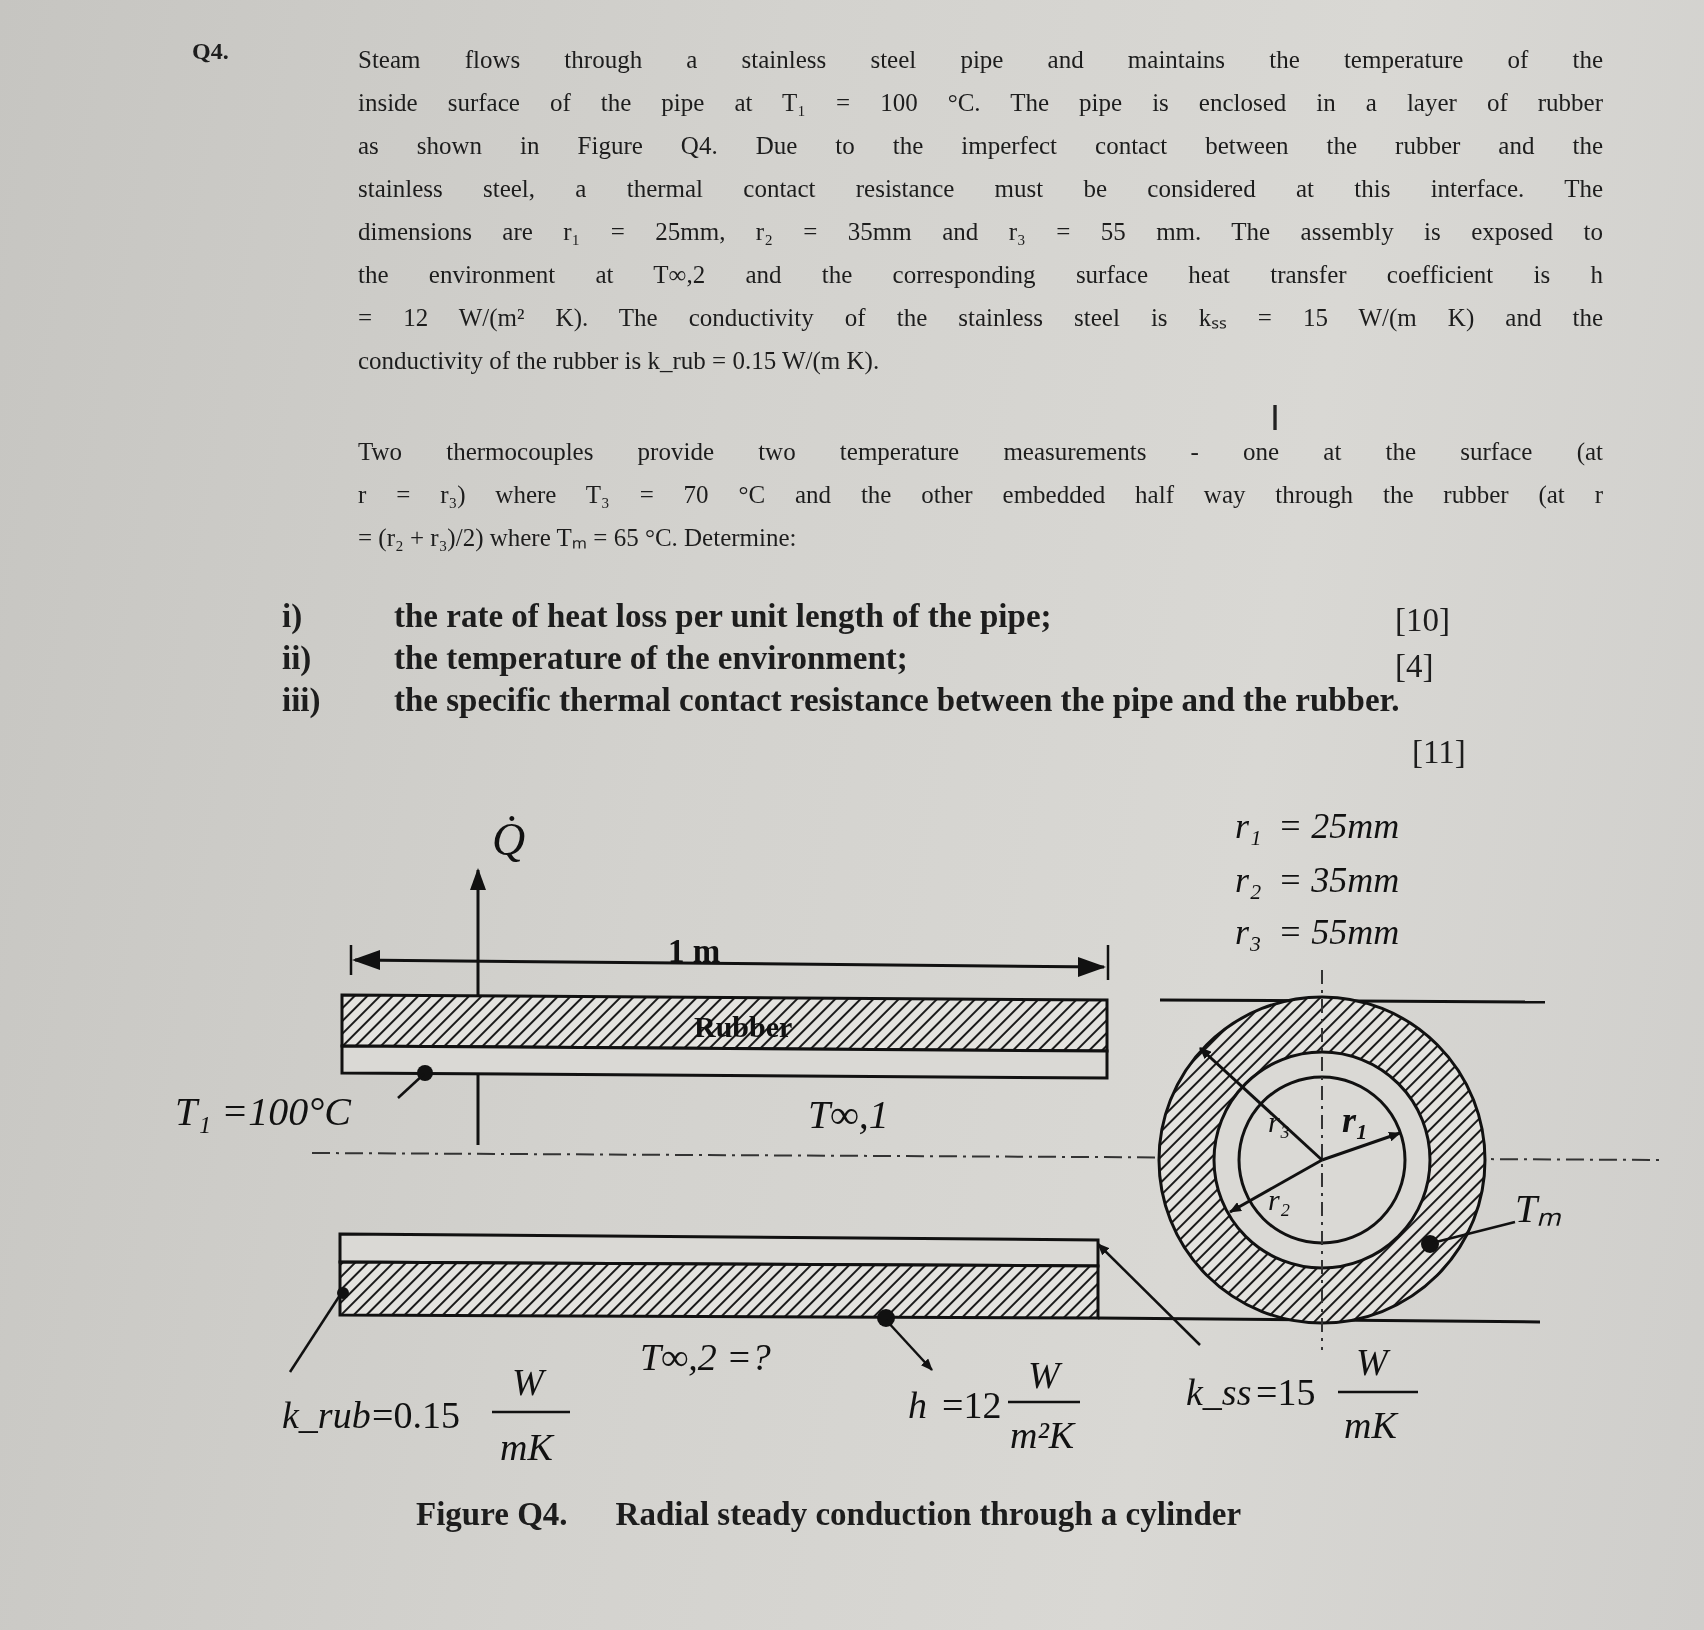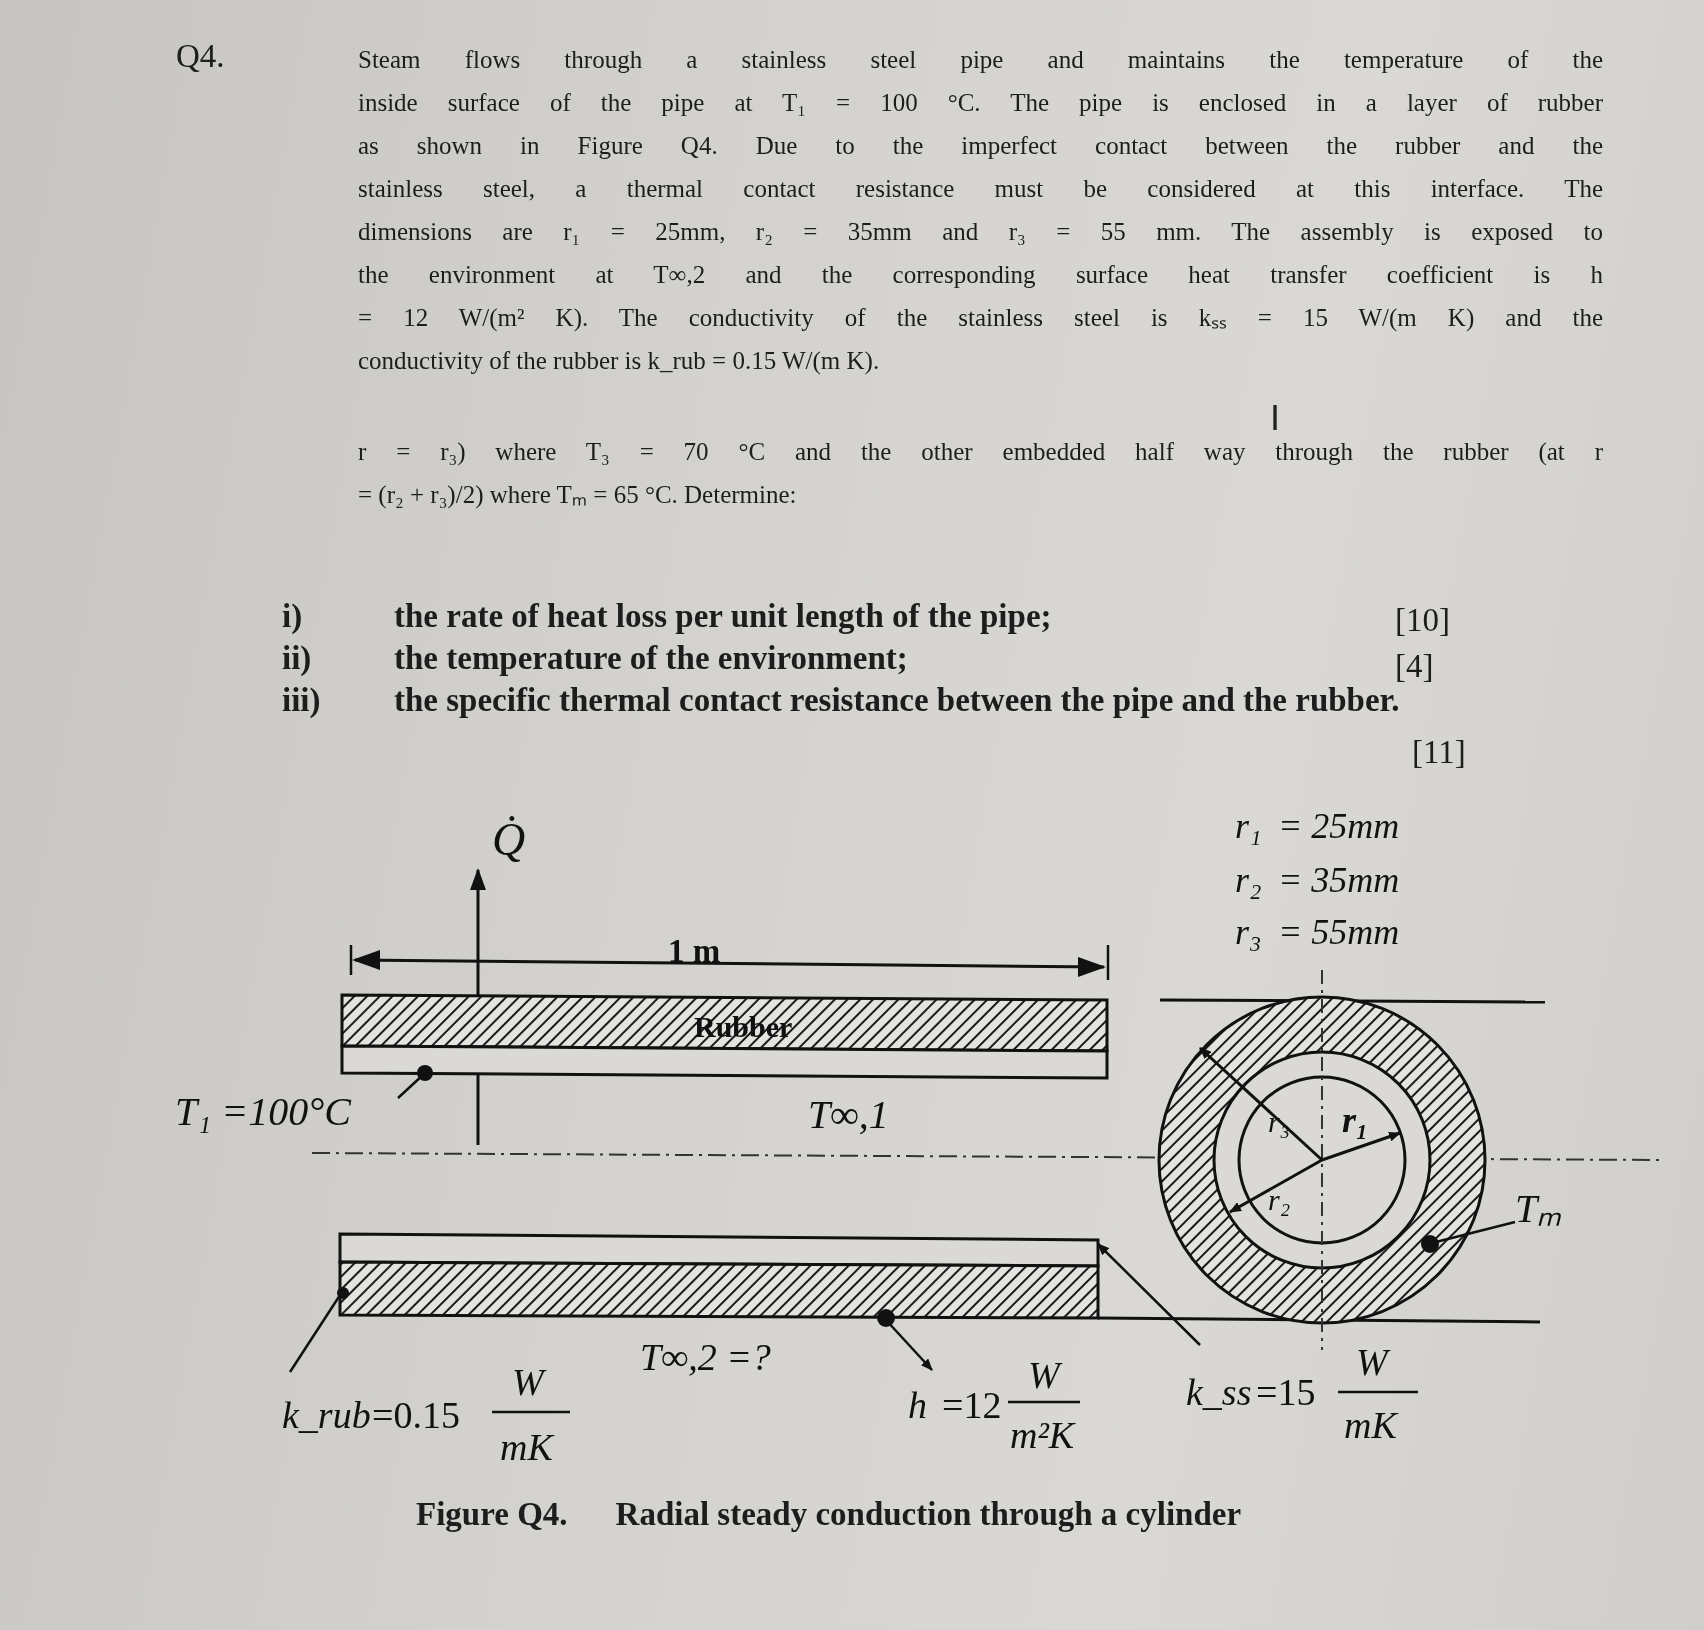--- a/index.html
+++ b/index.html
@@ -4,22 +4,22 @@
 <style>
   html, body { margin: 0; padding: 0; }
   body {
     width: 1704px; height: 1630px; overflow: hidden;
     background: linear-gradient(100deg, #c6c5c1 0%, #d3d2ce 40%, #d9d8d4 70%, #cfcecb 100%);
     font-family: "Liberation Serif", serif;
     color: #1d1d1d;
     position: relative;
   }
   .qnum {
-    position: absolute; left: 176px; top: 38px;
-    font-weight: normal; font-size: 33px;
+    position: absolute; left: 192px; top: 38px;
+    font-weight: bold; font-size: 24px;
   }
   .para {
     position: absolute; left: 358px; width: 1245px;
     font-size: 25px; line-height: 43px; text-align: justify;
   }
   .para .line { display: block; white-space: nowrap; text-align-last: justify; }
   .para .line.last { text-align-last: left; }
   #p1 { top: 38px; }
   #p2 { top: 430px; }
   .cursor-ibeam {
@@ -51,20 +51,21 @@
   <span class="line">stainless steel, a thermal contact resistance must be considered at this interface. The</span>
   <span class="line">dimensions are r₁ = 25mm, r₂ = 35mm and r₃ = 55 mm. The assembly is exposed to</span>
   <span class="line">the environment at T∞,2 and the corresponding surface heat transfer coefficient is h</span>
   <span class="line">= 12 W/(m² K). The conductivity of the stainless steel is kₛₛ = 15 W/(m K) and the</span>
   <span class="line last">conductivity of the rubber is k_rub = 0.15 W/(m K).</span>
 </div>
 
 <div class="cursor-ibeam">I</div>
 
 <div class="para" id="p2">
+  <span class="line">Two thermocouples provide two temperature measurements - one at the surface (at</span>
   <span class="line">r = r₃) where T₃ = 70 °C and the other embedded half way through the rubber (at r</span>
   <span class="line last">= (r₂ + r₃)/2) where Tₘ = 65 °C. Determine:</span>
 </div>
 
 <div class="item" style="left:282px; top:596px;">
   <span class="roman">i)</span>
   <span class="txt">the rate of heat loss per unit length of the pipe;</span>
 </div>
 <div class="marks" style="left:1395px; top:602px;">[10]</div>
 

